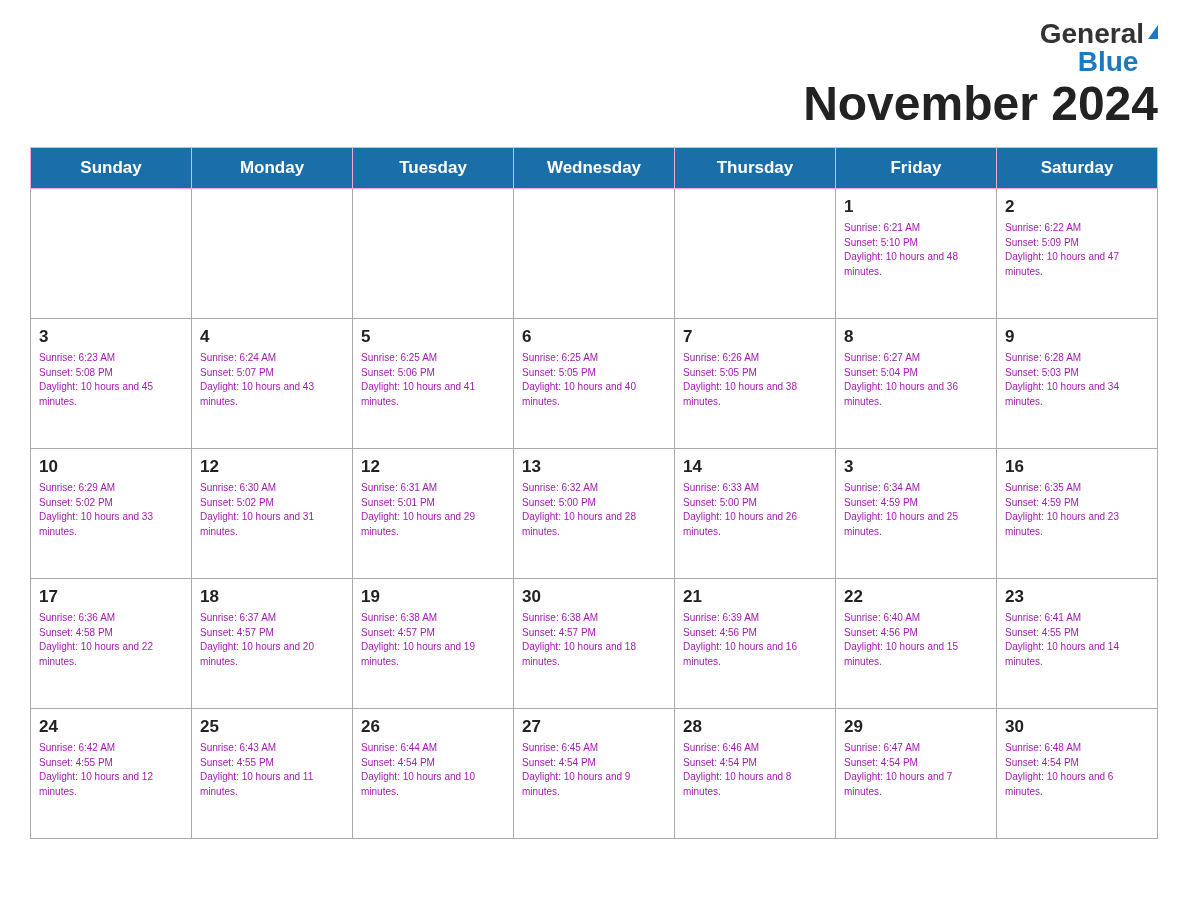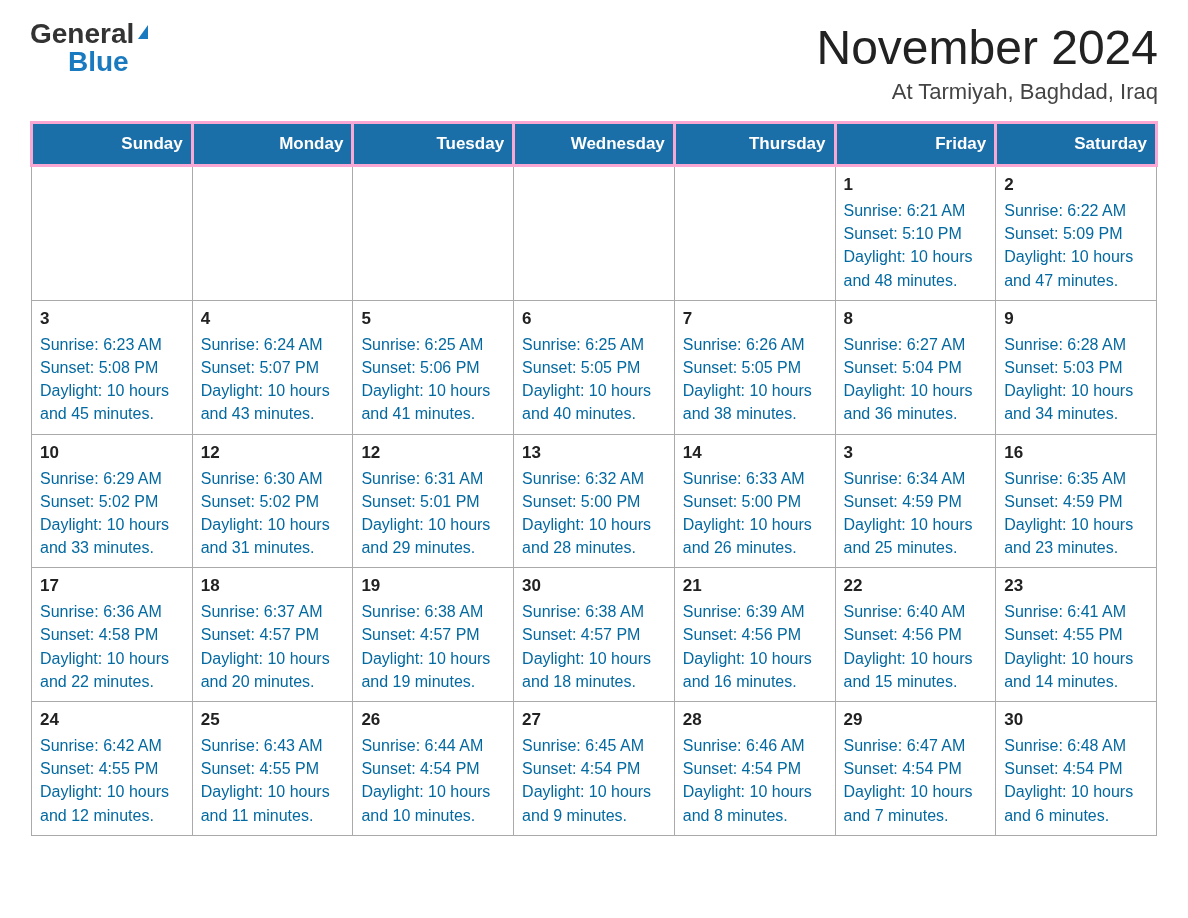--- a/index.html
+++ b/index.html
@@ -6,22 +6,23 @@
     body {
       font-family: Arial, sans-serif;
       background: #fff;
       padding: 20px 30px;
       width: 1188px;
       min-height: 918px;
     }
     .header {
       display: flex;
       justify-content: space-between;
-      align-items: flex-start;
+      align-items: flex-end;
       margin-bottom: 4px;
+      flex-direction: column;
     }
     .logo {
       display: flex;
       flex-direction: column;
       align-items: flex-start;
     }
     .logo-general {
       font-size: 28px;
       font-weight: bold;
       color: #333;
@@ -43,82 +44,81 @@
       margin-left: 4px;
       vertical-align: middle;
       position: relative;
       top: -2px;
     }
     .title-block {
       text-align: right;
     }
     .main-title {
       font-size: 48px;
-      font-weight: normal;
+      font-weight: bold;
       color: #222;
     }
     .subtitle {
       font-size: 22px;
       color: #444;
       margin-top: 4px;
     }
     .calendar {
       width: 100%;
       border-collapse: collapse;
       margin-top: 16px;
     }
     .calendar thead tr th {
       background-color: #1a6fa8;
       color: #fff;
       font-size: 17px;
       font-weight: bold;
       padding: 10px 8px;
-      text-align: right;
-      border: 3px solid #f9a8d4;
+      text-align: center;
+      border: 1px solid #f9a8d4;
     }
     .calendar tbody tr td {
       border: 1px solid #aaa;
       vertical-align: top;
       padding: 8px 8px 8px 8px;
       width: calc(100% / 7);
       min-height: 110px;
       height: 130px;
     }
     .calendar tbody tr td:first-child {
       border-left: 1px solid #aaa;
     }
     .day-number {
       font-size: 17px;
       font-weight: bold;
       color: #222;
       margin-bottom: 4px;
     }
     .day-info {
-      font-size: 16px;
-      color: #0369a1;
+      font-size: 10px;
+      color: #a21caf;
       line-height: 1.45;
     }
     .empty-cell {
       background: #fff;
     }
   </style>
 </head>
 <body>
 
 <div class="header">
   <div class="logo">
     <div style="display:flex;align-items:center;">
       <span class="logo-general">General</span>
       <span class="logo-triangle"></span>
     </div>
     <span class="logo-blue">Blue</span>
   </div>
   <div class="title-block">
     <div class="main-title">November 2024</div>
-    <div class="subtitle">At Tarmiyah, Baghdad, Iraq</div>
   </div>
 </div>
 
 <table class="calendar">
   <thead>
     <tr>
     <th>Sunday</th>
         <th>Monday</th>
         <th>Tuesday</th>
         <th>Wednesday</th>

